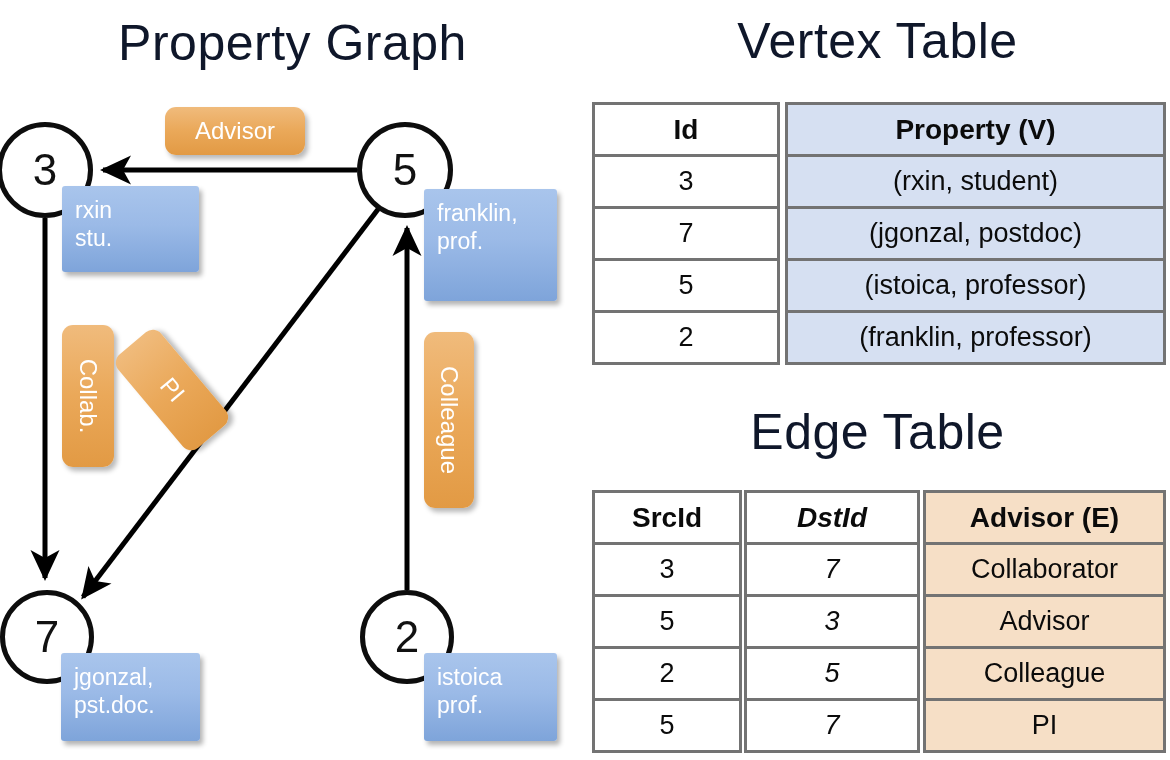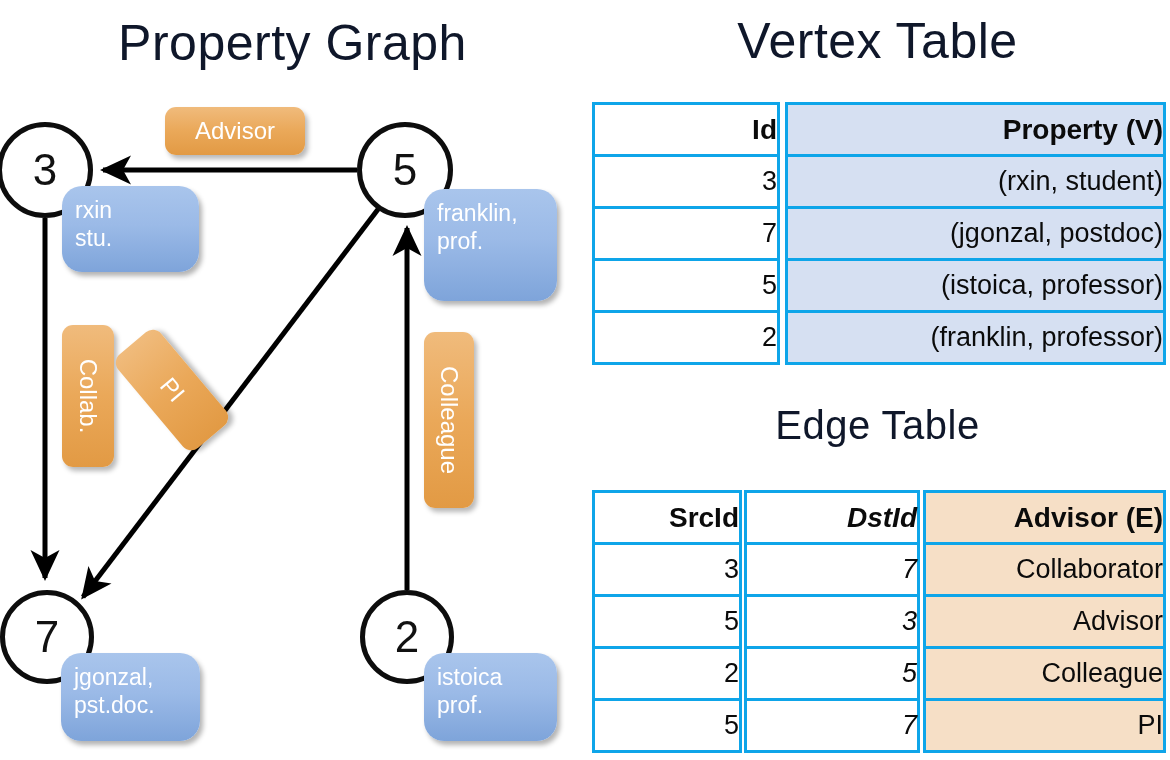--- a/index.html
+++ b/index.html
@@ -9,38 +9,38 @@
   .panel{position:absolute;}
 
   
   .title{
     position:absolute;text-align:center;
     font-family:"Liberation Sans","DejaVu Sans",sans-serif;
     font-weight:300;color:#0f172a;white-space:nowrap;
   }
   #graph-title{left:0;top:14px;width:585px;font-size:50px;letter-spacing:0.5px;}
   #vertex-title{left:585px;top:12px;width:585px;font-size:50px;letter-spacing:0.5px;}
-  #edge-title{left:585px;top:403px;width:585px;font-size:40px;letter-spacing:0.5px;}
+  #edge-title{left:585px;top:403px;width:585px;font-size:50px;letter-spacing:0.5px;}
 
   
   #graph-panel{left:0;top:0;width:585px;height:760px;}
   #graph-svg{position:absolute;left:0;top:0;}
 
   .node{
     position:absolute;border:5px solid #0d0d0d;border-radius:50%;
     background:#fff;box-sizing:border-box;
     display:flex;align-items:center;justify-content:center;
     font-size:44px;font-weight:300;color:#111;
     font-family:"Liberation Sans","DejaVu Sans",sans-serif;
     z-index:3;
   }
 
   
   .bubble{
-    position:absolute;border-radius:20px;
+    position:absolute;border-radius:3px;
     background:linear-gradient(to bottom,#a9c5ec 0%,#9bbae7 45%,#7ea4da 100%);
     box-shadow:3px 4px 5px rgba(0,0,0,0.30);
     color:#ffffff;font-size:23px;line-height:1.22;
     padding:10px 12px 10px 13px;box-sizing:border-box;
     font-family:"Liberation Sans","DejaVu Sans",sans-serif;
     z-index:4;
   }
 
   
   .elabel{
@@ -50,21 +50,21 @@
     color:#ffffff;font-size:24px;
     display:flex;align-items:center;justify-content:center;
     font-family:"Liberation Sans","DejaVu Sans",sans-serif;
     z-index:5;box-sizing:border-box;white-space:nowrap;
   }
   .elabel .vtext{transform:rotate(90deg);display:block;}
 
   
   .tbl{position:absolute;border-collapse:collapse;table-layout:fixed;}
   .tbl td,.tbl th{
-    border:3px solid #0ea5e9;text-align:right;vertical-align:middle;
+    border:3px solid #737373;text-align:center;vertical-align:middle;
     font-family:"Liberation Sans","DejaVu Sans",sans-serif;
     font-weight:400;font-size:27px;color:#0b0b0b;padding:0;
     background:#fff;
   }
   .tbl th{font-weight:700;font-size:28px;}
   .hdr-blue{background:#d6e0f2 !important;}
   .cell-blue{background:#d6e0f2 !important;}
   .hdr-peach{background:#f6dfc6 !important;}
   .cell-peach{background:#f6dfc6 !important;}
 

